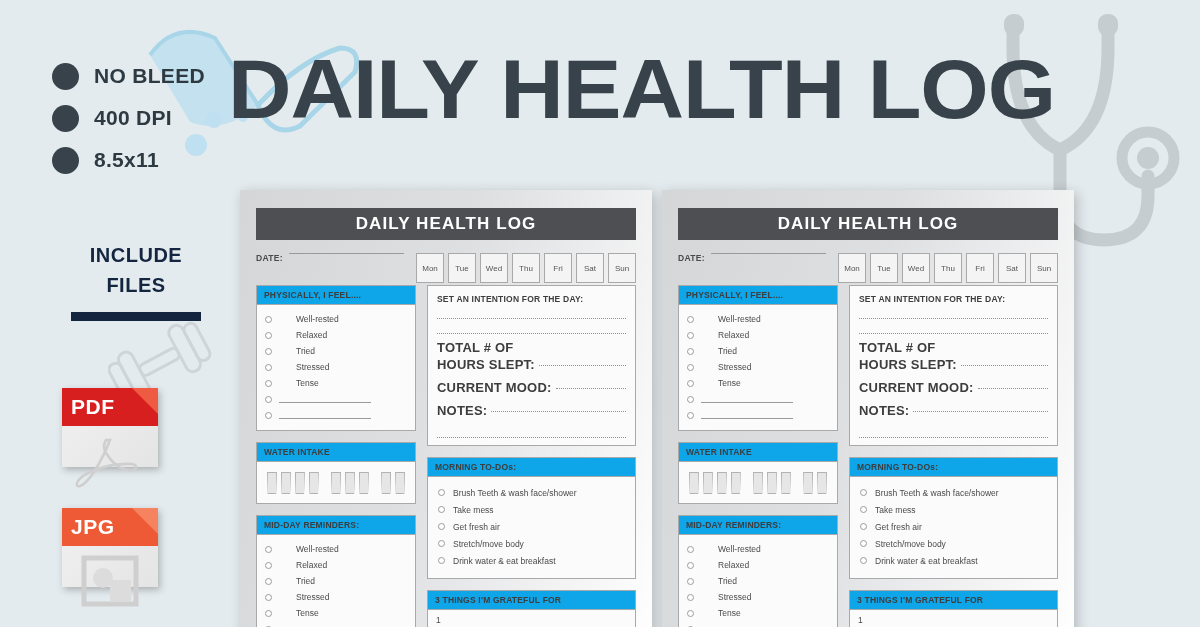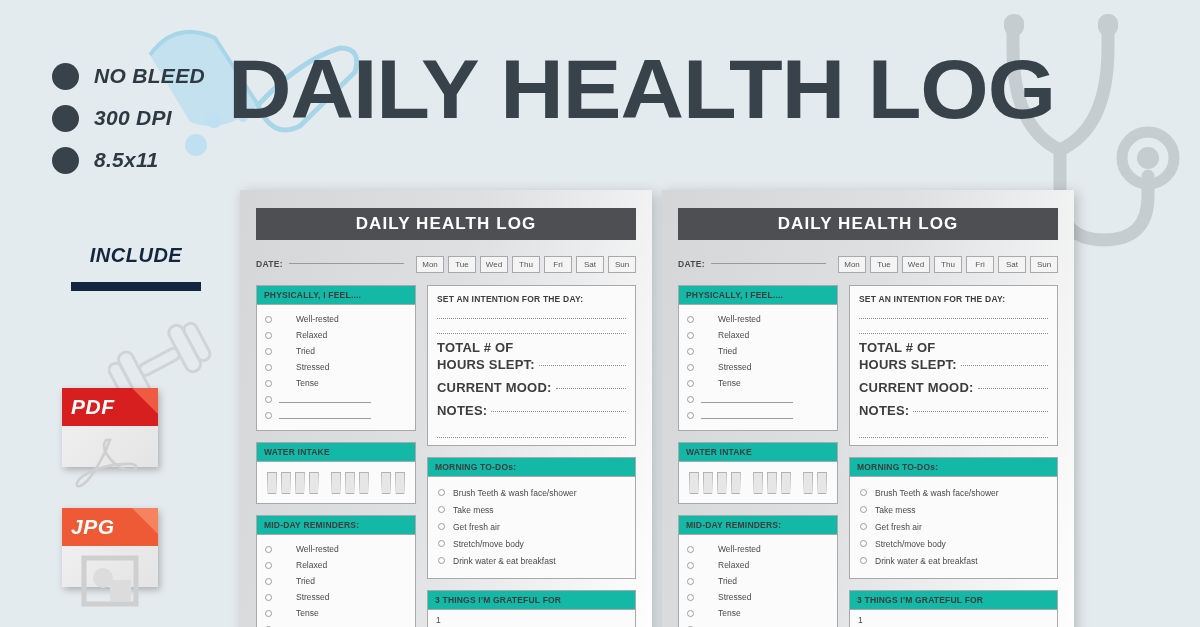--- a/index.html
+++ b/index.html
@@ -8,21 +8,21 @@
     font-family: "Liberation Sans", sans-serif;
     background: #e4ebee;
     overflow: hidden;
     position: relative;
   }
 
   
   .bg-deco { position: absolute; inset: 0; overflow: hidden; pointer-events: none; }
 
   
-  .promo { position: absolute; left: 0; top: 0; width: 235px; height: 627px; z-index: 5; font-style: italic; }
+  .promo { position: absolute; left: 0; top: 0; width: 235px; height: 627px; z-index: 5; }
 
   .feature-list { position: absolute; left: 52px; top: 55px; }
   .feature-row { display: flex; align-items: center; height: 42px; }
   .bullet {
     width: 27px; height: 27px; border-radius: 50%;
     background: #37424a; flex: 0 0 27px;
   }
   .feature-label {
     margin-left: 15px;
     font-size: 21px; font-weight: bold; letter-spacing: .3px;
@@ -87,38 +87,38 @@
   }
   #page-left  { left: 240px; }
   #page-right { left: 662px; background: linear-gradient(105deg,#d4d6d8 0%,#dedfe1 45%,#ffffff 100%); }
 
   .log-banner {
     background: #4e4f53; height: 32px;
     display: flex; align-items: center; justify-content: center;
     color: #fff; font-size: 17px; font-weight: bold; letter-spacing: 1.1px;
   }
 
-  .date-row { display: flex; align-items: center; margin-top: 13px; height: 22px; }
+  .date-row { display: flex; align-items: flex-start; margin-top: 13px; height: 22px; }
   .date-label { font-size: 8.5px; font-weight: bold; color: #4a4a4a; letter-spacing: .3px; }
   .date-line { flex: 1; border-bottom: 1px solid #9a9a9a; margin: 0 12px 2px 6px; max-width: 118px; }
   .days { display: flex; gap: 4px; margin-left: auto; }
   .day-box {
-    width: 28px; height: 17px; border: 1px solid #a9a9a9;
+    width: 28px; height: 30px; border: 1px solid #a9a9a9;
     background: #f4f4f4;
     font-size: 8px; color: #555;
     display: flex; align-items: center; justify-content: center;
   }
 
   .cols { display: flex; gap: 11px; margin-top: 10px; }
   .col-left  { width: 160px; flex: 0 0 160px; }
   .col-right { flex: 1; }
 
   .panel { border: 1px solid #a9a9a9; background: #fbfbfb; margin-bottom: 11px; }
   .panel-head {
-    background: #14b8a6; border-bottom: 1px solid #a9a9a9;
+    background: #0ea5e9; border-bottom: 1px solid #a9a9a9;
     padding: 4px 7px; font-size: 8.5px; font-weight: bold;
     color: #3d3d3d; letter-spacing: .2px;
   }
   .panel-body { padding: 6px 8px 7px; }
 
   .opt { display: flex; align-items: center; height: 16px; }
   .radio {
     width: 7px; height: 7px; border: 1px solid #9b9b9b; border-radius: 50%;
     flex: 0 0 7px; background: #fff;
   }
@@ -177,30 +177,31 @@
 
 <div class="promo">
 
   <div class="feature-list">
     <div class="feature-row">
       <span class="bullet"></span>
       <span class="feature-label">NO BLEED</span>
     </div>
     <div class="feature-row">
       <span class="bullet"></span>
-      <span class="feature-label">300 DPI</span>
+      <span class="feature-label">400 DPI</span>
     </div>
     <div class="feature-row">
       <span class="bullet"></span>
       <span class="feature-label">8.5x11</span>
     </div>
   </div>
 
   <div class="include-block">
     <div class="include-line">INCLUDE</div>
+    <div class="include-line">FILES</div>
     <div class="include-bar"></div>
   </div>
 
   <svg class="dumbbell" width="105" height="95" viewBox="0 0 105 95">
     <g fill="none" stroke="#c3c9cc" stroke-width="3" transform="rotate(-28 52 47)">
       <rect x="4" y="24" width="13" height="40" rx="6"></rect>
       <rect x="17" y="19" width="15" height="50" rx="7"></rect>
       <rect x="32" y="38" width="42" height="12" rx="5"></rect>
       <rect x="74" y="19" width="15" height="50" rx="7"></rect>
       <rect x="89" y="24" width="13" height="40" rx="6"></rect>

